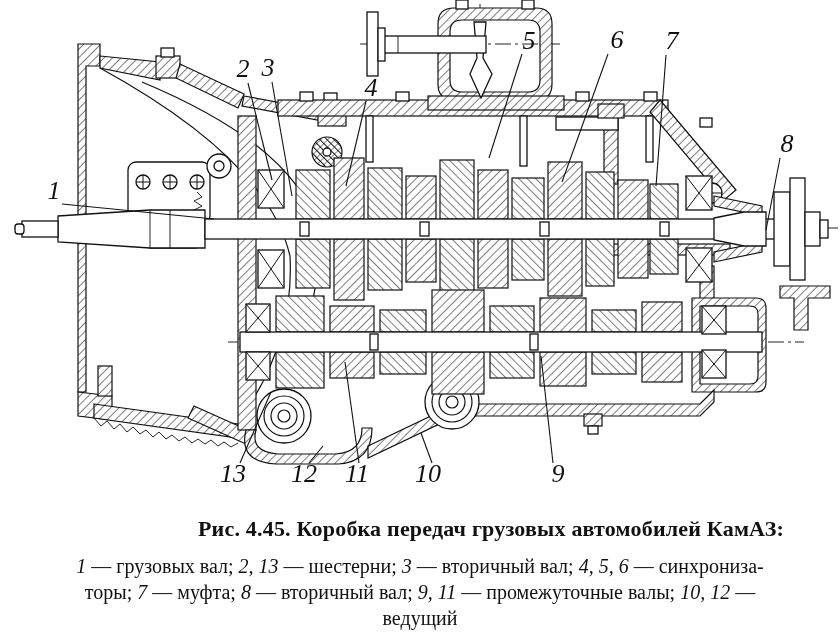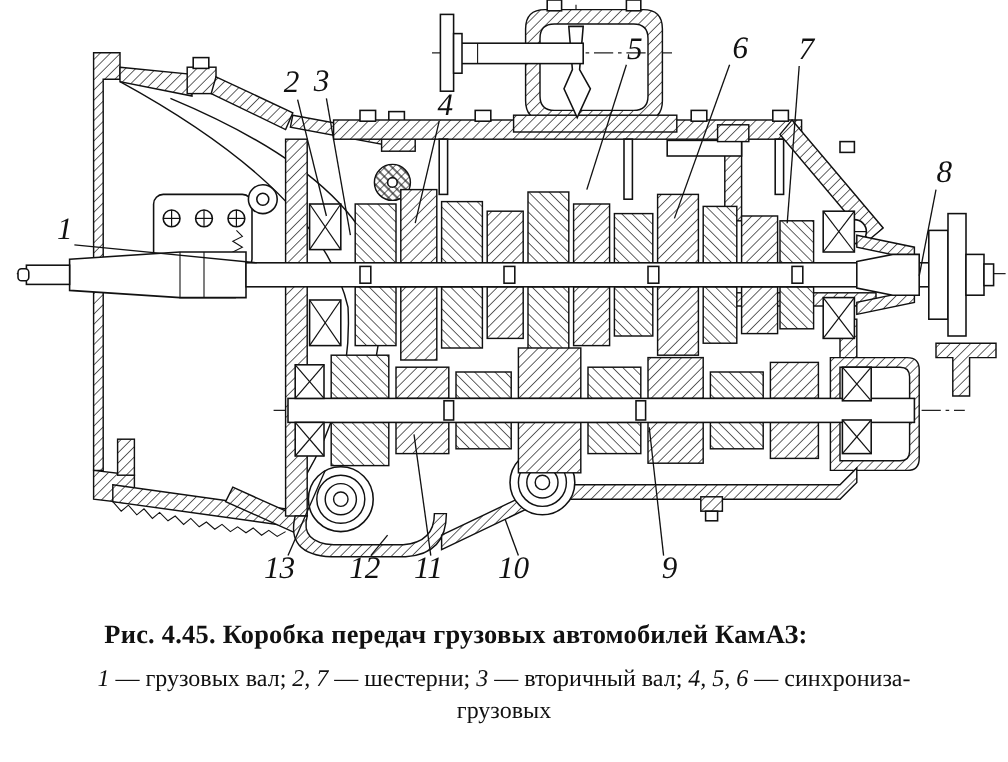--- a/index.html
+++ b/index.html
@@ -9,22 +9,22 @@
   .w  { fill:#fff; stroke:#111; stroke-width:1.3; }
   .hA { fill:url(#hA); stroke:#111; stroke-width:1.2; }
   .hB { fill:url(#hB); stroke:#111; stroke-width:1.2; }
   .kn { fill:url(#hC); stroke:#111; stroke-width:1.2; }
   .ln { stroke:#111; stroke-width:1.2; fill:none; }
   .thin { stroke-width:0.9; }
   .cl { stroke:#222; stroke-width:1; stroke-dasharray:16 4 3 4; fill:none; }
   .xl { stroke:#111; stroke-width:1; }
   .leader { stroke:#111; stroke-width:1.1; }
   .callout-num { font:italic 26px "Liberation Serif", serif; fill:#111; }
-  .caption { position:absolute; top:516px; left:0; width:760px; text-align:center;
-             font-size:22px; font-weight:600; letter-spacing:0.2px; }
+  .caption { position:absolute; top:516px; left:0; width:760px; text-align:right;
+             font-size:22px; font-weight:600; letter-spacing:0.2px;padding-left:24px; }
   .legend { position:absolute; top:553px; left:12px; width:816px; text-align:center;
             font-size:20px; line-height:26px; }
   .legend .it { font-style:italic; }
   .legend-line { white-space:nowrap; }
 </style>
 </head>
 <body>
 
 <div class="page">
 
@@ -269,17 +269,18 @@
         <line x1="309" y1="463" x2="323" y2="446" class="leader"></line>
         <text x="304" y="482" text-anchor="middle" class="callout-num">12</text>
         <line x1="240" y1="463" x2="271" y2="392" class="leader"></line>
         <text x="233" y="482" text-anchor="middle" class="callout-num">13</text>
       </g>
 </svg>
 
 <div class="caption">Рис. 4.45. Коробка передач грузовых автомобилей КамАЗ:</div>
 
 <div class="legend" id="legend">
-      <div class="legend-line"><span class="it">1</span><span class=""> — грузовых вал; </span><span class="it">2, 7</span><span class=""> — шестерни; </span><span class="it">3</span><span class=""> — вторичный вал; </span><span class="it">4, 5, 6</span><span class=""> — синхрониза-</span></div>
-      <div class="legend-line"><span class="">грузовых</span></div>
+      <div class="legend-line"><span class="it">1</span><span class=""> — грузовых вал; </span><span class="it">2, 13</span><span class=""> — шестерни; </span><span class="it">3</span><span class=""> — вторичный вал; </span><span class="it">4, 5, 6</span><span class=""> — синхрониза-</span></div>
+      <div class="legend-line"><span class="">торы; </span><span class="it">7</span><span class=""> — муфта; </span><span class="it">8</span><span class=""> — вторичный вал; </span><span class="it">9, 11</span><span class=""> — промежуточные валы; </span><span class="it">10, 12</span><span class=""> —</span></div>
+      <div class="legend-line"><span class="">ведущий</span></div>
     </div>
 
 </div>
 
 </body></html>

